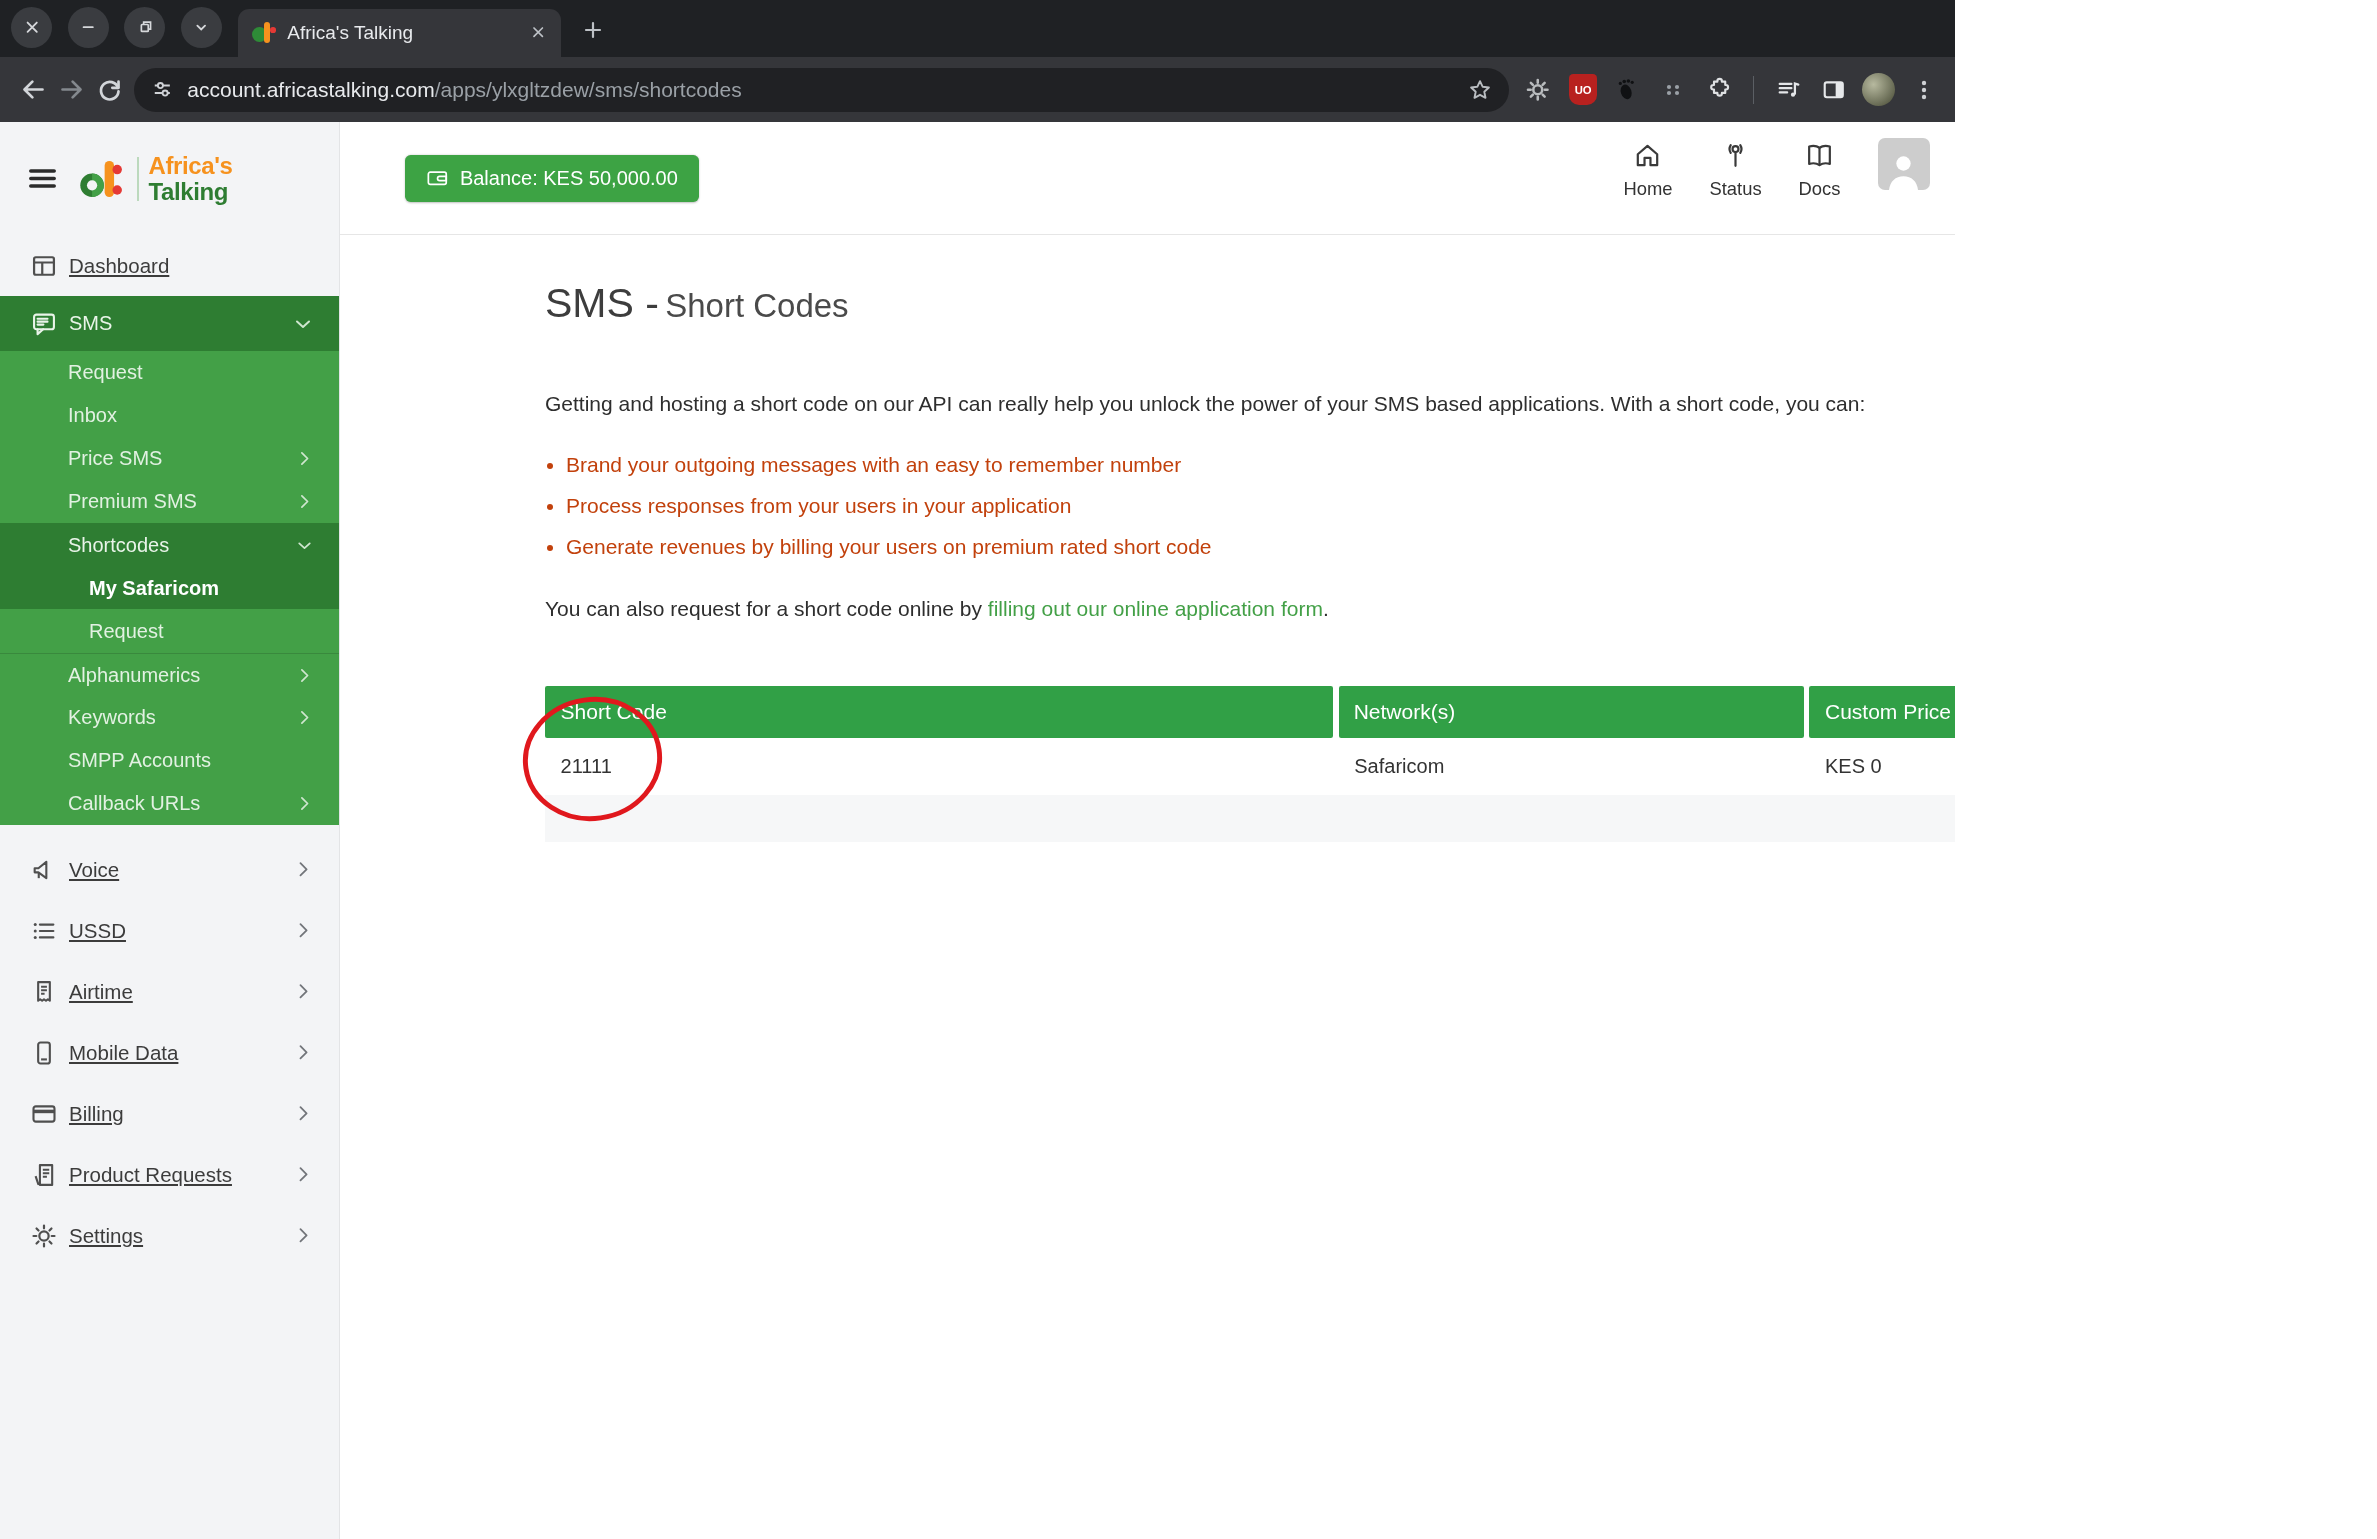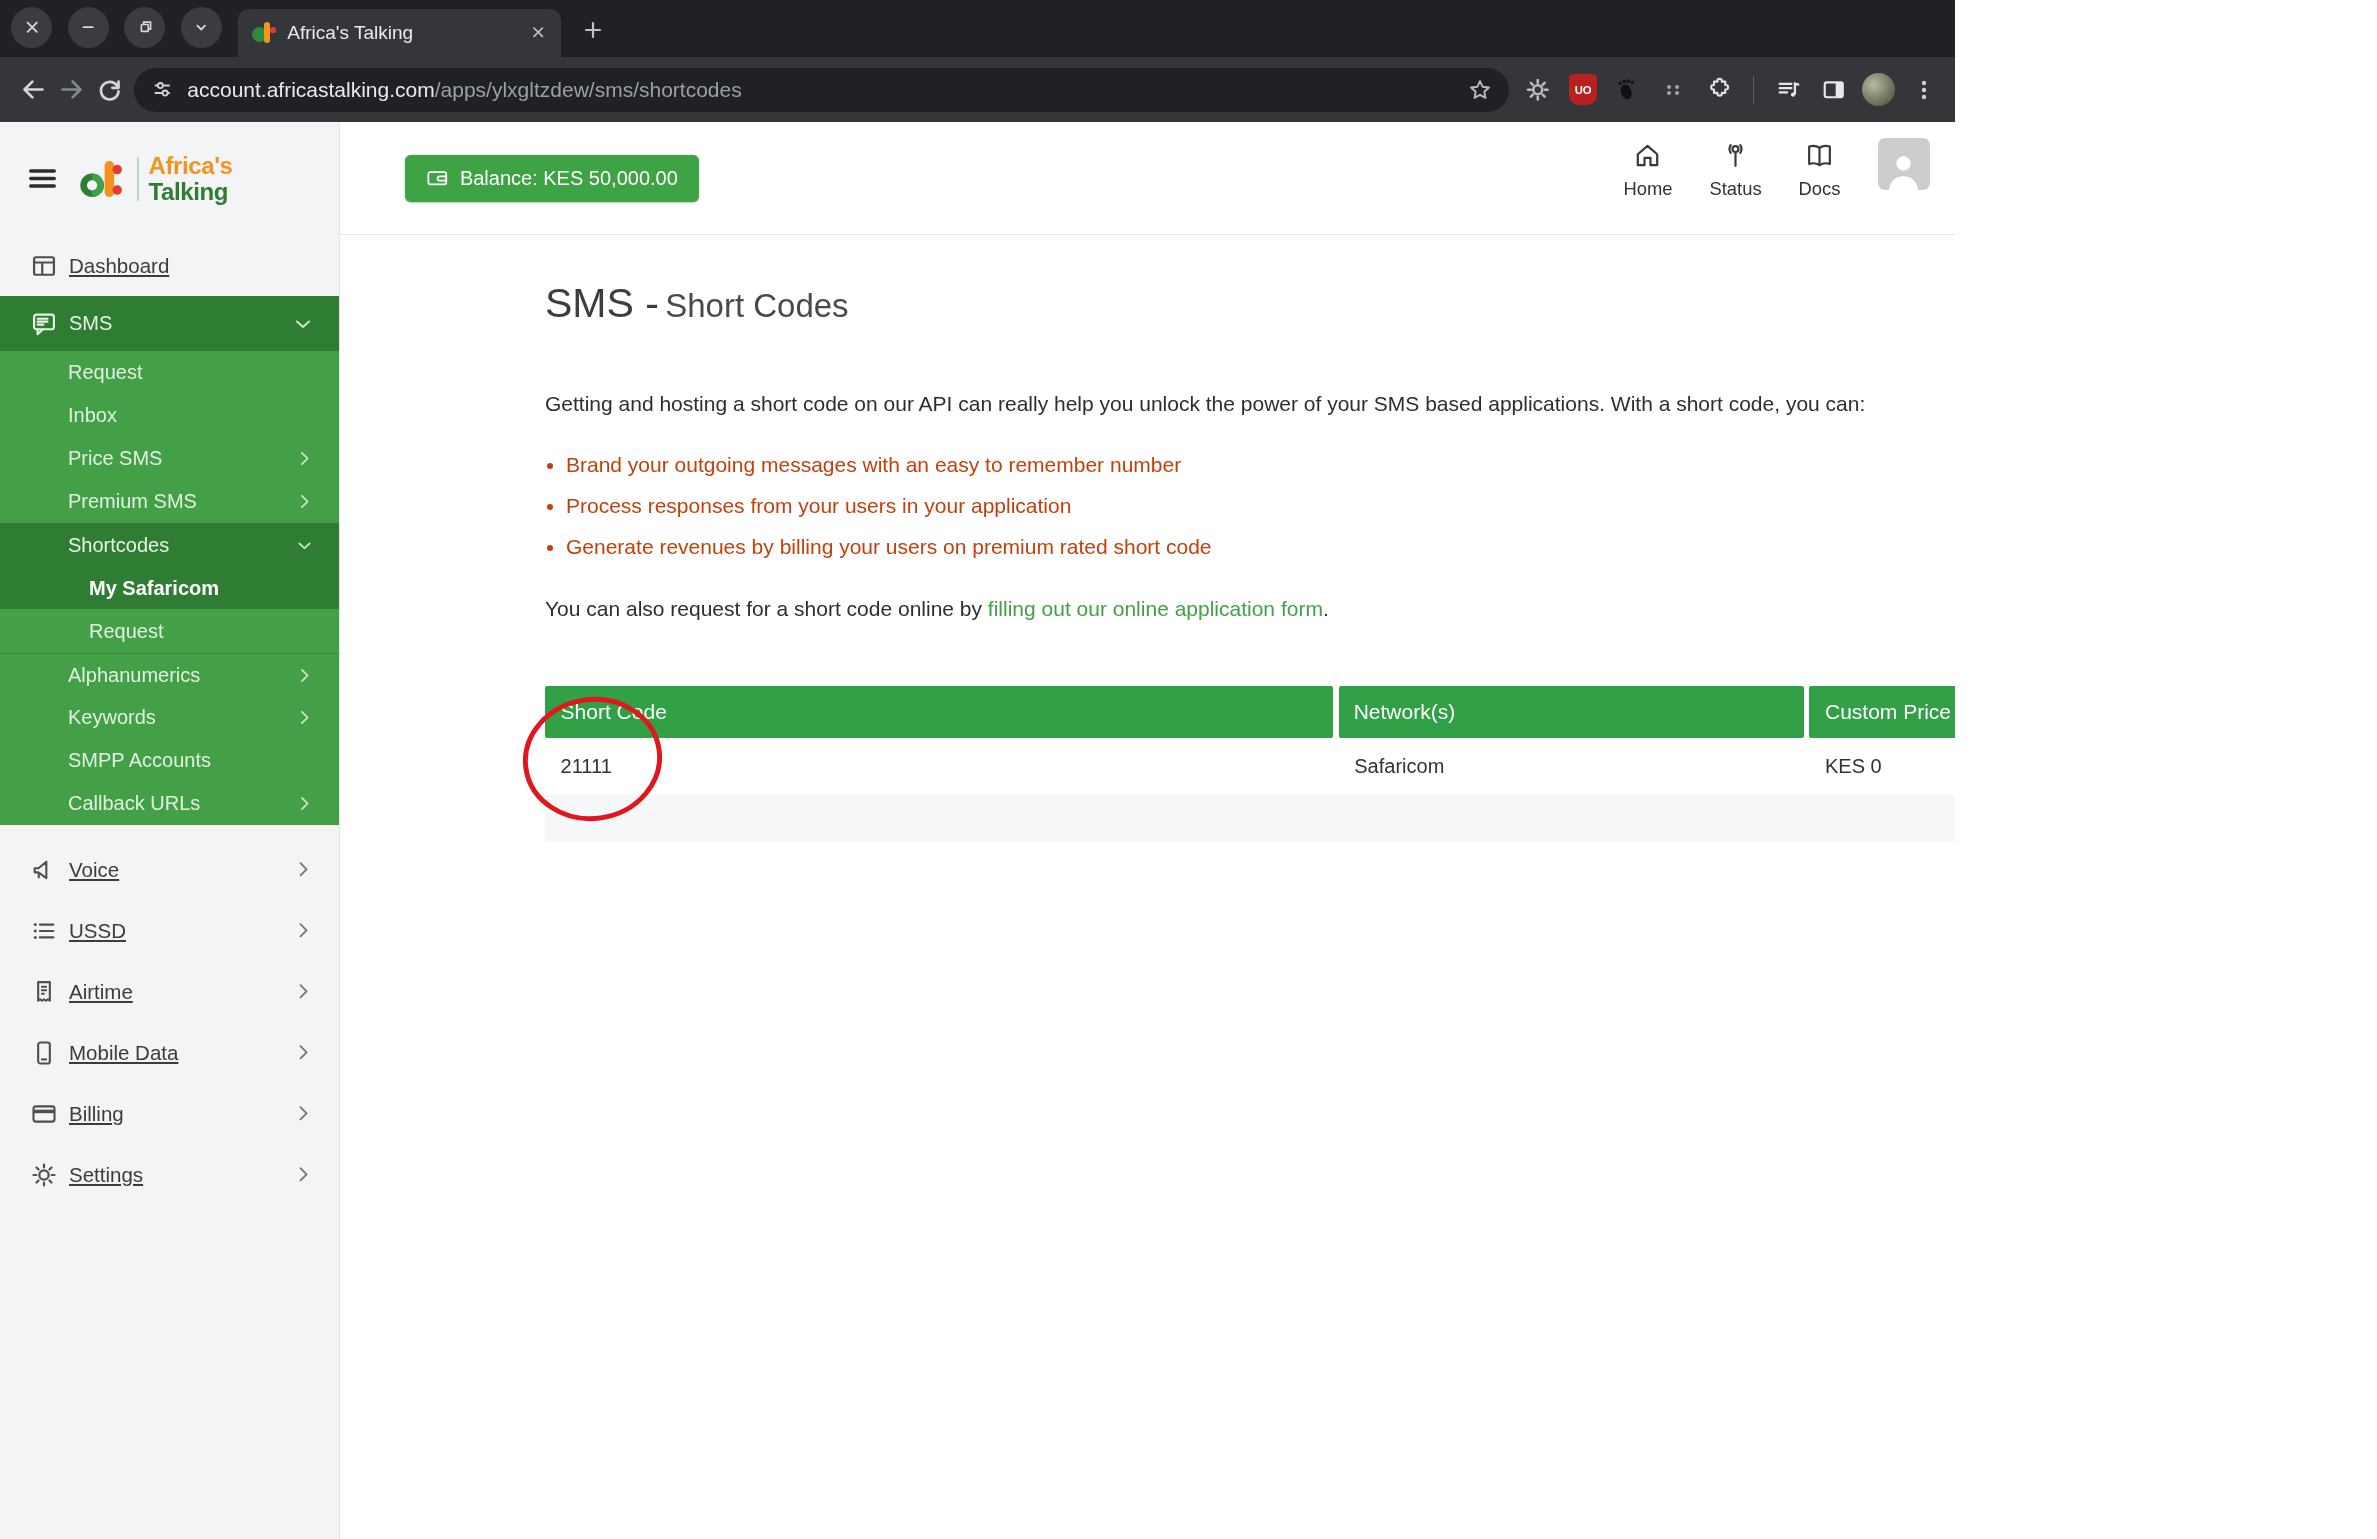--- a/index.html
+++ b/index.html
@@ -428,20 +428,35 @@
             </span>
           <span class="rlabel">Billing</span>
           <span class="chev">
               <svg width="22.6" height="22.6" viewBox="0 0 24 24" fill="none" stroke="currentColor" stroke-width="1.9" stroke-linecap="round" stroke-linejoin="round">
                 <path d="M9 5.5l6.5 6.5L9 18.5"></path>
               </svg>
             </span>
         </div>
         <div class="row">
           <span class="ric">
+              <svg width="28" height="28" viewBox="0 0 24 24" fill="none" stroke="currentColor" stroke-width="1.8" stroke-linejoin="round">
+                <path d="M8.5 3.5H19v17H8.5z"></path>
+                <path d="M11 7.5h5.5M11 10.5h5.5M11 13.5h3.5"></path>
+                <path d="M4.8 13l2.3 6.8 1.6-1.1"></path>
+              </svg>
+            </span>
+          <span class="rlabel">Product Requests</span>
+          <span class="chev">
+              <svg width="22.6" height="22.6" viewBox="0 0 24 24" fill="none" stroke="currentColor" stroke-width="1.9" stroke-linecap="round" stroke-linejoin="round">
+                <path d="M9 5.5l6.5 6.5L9 18.5"></path>
+              </svg>
+            </span>
+        </div>
+        <div class="row">
+          <span class="ric">
               <svg width="28" height="28" viewBox="0 0 24 24" fill="none" stroke="currentColor" stroke-width="1.9" stroke-linecap="round">
                 <circle cx="12" cy="12" r="4"></circle>
                 <path d="M12 3v2.4M12 18.6V21M3 12h2.4M18.6 12H21M5.6 5.6l1.7 1.7M16.7 16.7l1.7 1.7M18.4 5.6l-1.7 1.7M7.3 16.7l-1.7 1.7"></path>
               </svg>
             </span>
           <span class="rlabel">Settings</span>
           <span class="chev">
               <svg width="22.6" height="22.6" viewBox="0 0 24 24" fill="none" stroke="currentColor" stroke-width="1.9" stroke-linecap="round" stroke-linejoin="round">
                 <path d="M9 5.5l6.5 6.5L9 18.5"></path>
               </svg>

